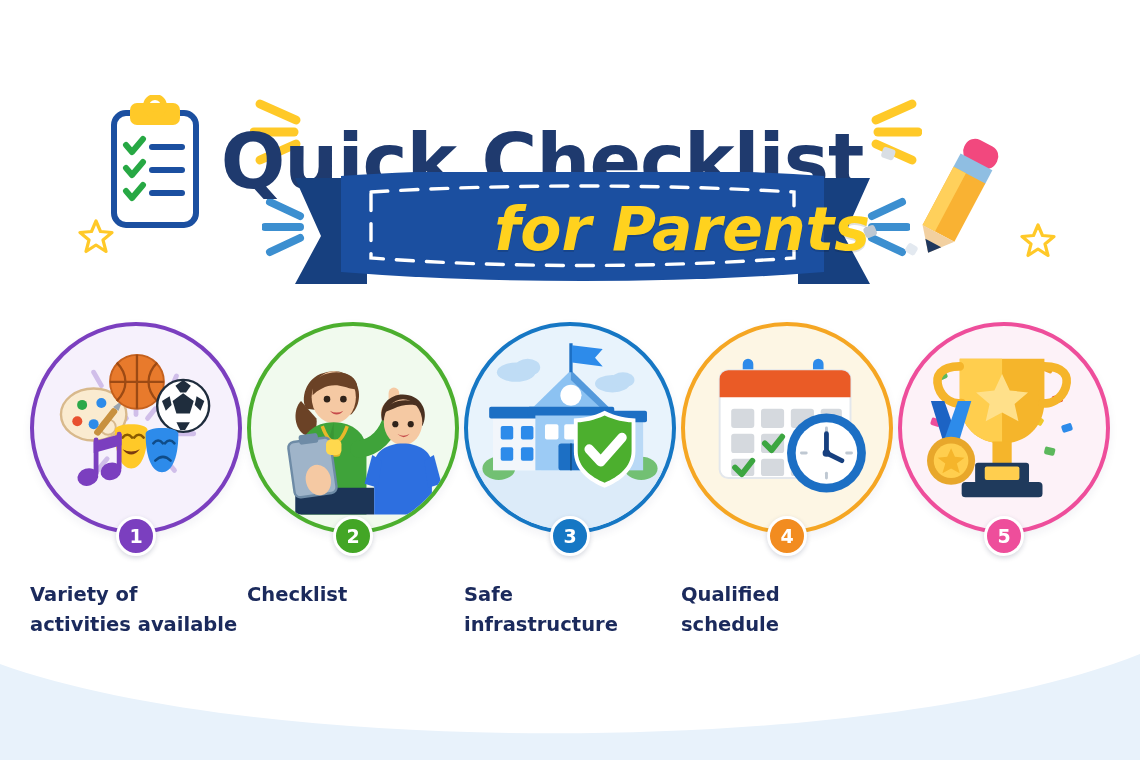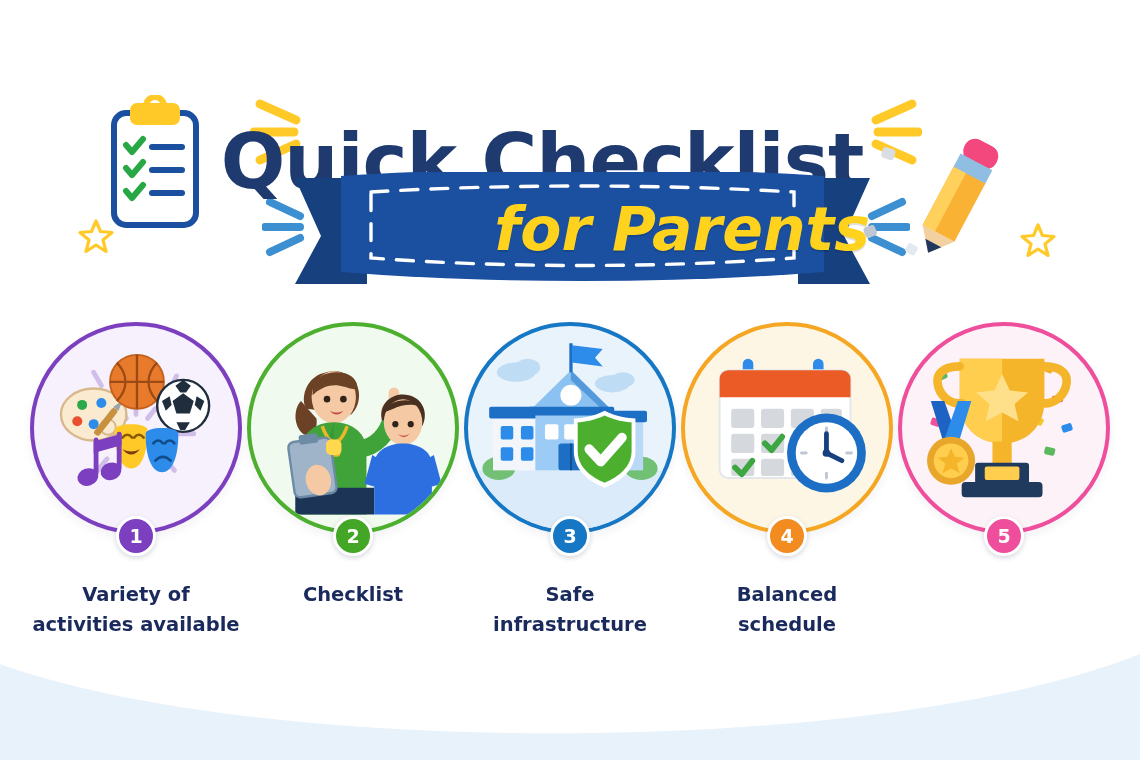--- a/index.html
+++ b/index.html
@@ -79,21 +79,21 @@
     color: #ffffff;
     font-size: 19px; font-weight: bold;
     display: flex; align-items: center; justify-content: center;
     border: 3px solid #ffffff;
     box-shadow: 0 2px 5px rgba(30,40,80,0.18);
     font-family: "DejaVu Sans", sans-serif;
   }
 
   .caption {
     margin-top: 46px;
-    text-align: center;
+    text-align: left;
     color: #1B2A5C;
     font-size: 19.5px;
     line-height: 30px;
     font-weight: bold;
     font-family: "DejaVu Sans", sans-serif;
   }
   .caption .l2 { display: block; white-space: nowrap; }
 
   
   .c1 .circle { border-color: #7B3FBF; background: #F6F1FC; }
@@ -440,21 +440,21 @@
                 <line x1="147" y1="132" x2="147" y2="112"></line>
                 <line x1="147" y1="132" x2="163" y2="140"></line>
               </g>
               <circle cx="147" cy="132" r="4" fill="#17407F"></circle>
             </g>
           </svg>
         </div>
         <div class="badge">4</div>
       </div>
       <div class="caption">
-        <span>Balanced</span>
+        <span>Qualified</span>
         <span class="l2">schedule</span>
       </div>
     </div>
 
     <div class="card c5">
       <div class="circle-box">
         <div class="circle">
           <svg viewBox="0 0 212 212">
 
             <g>

